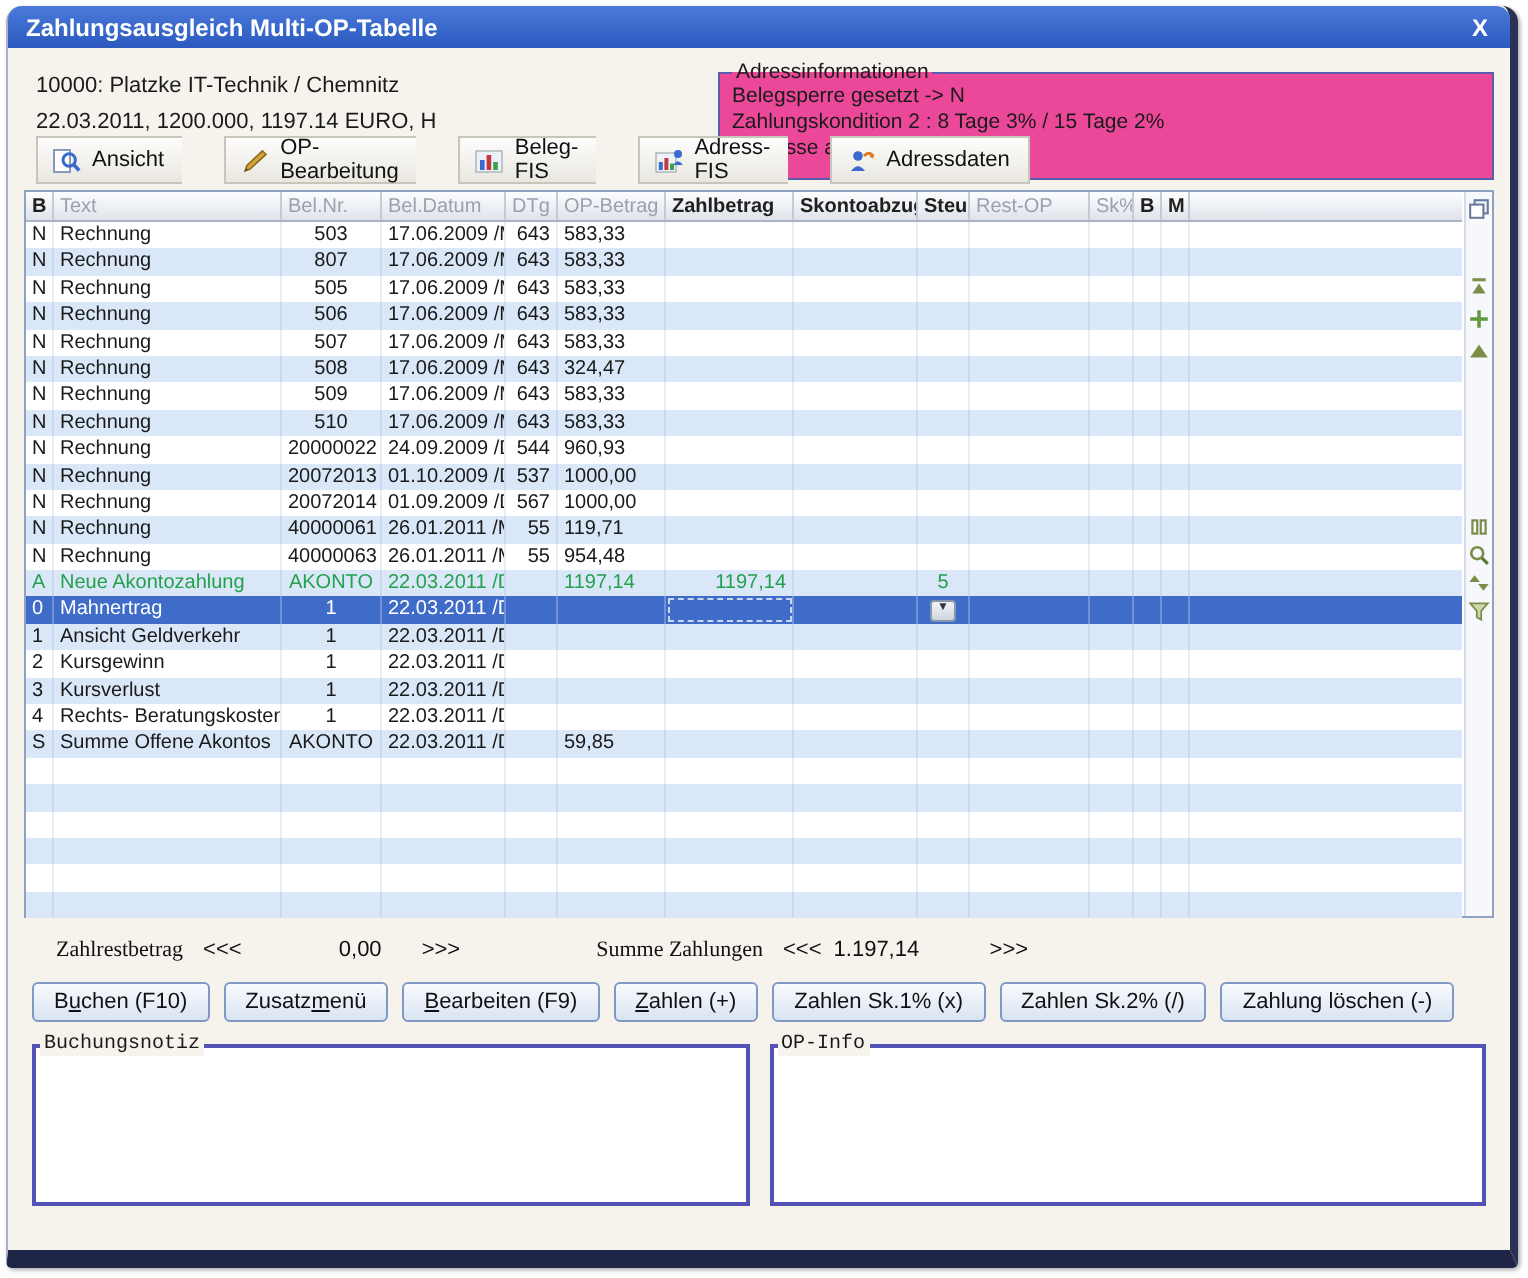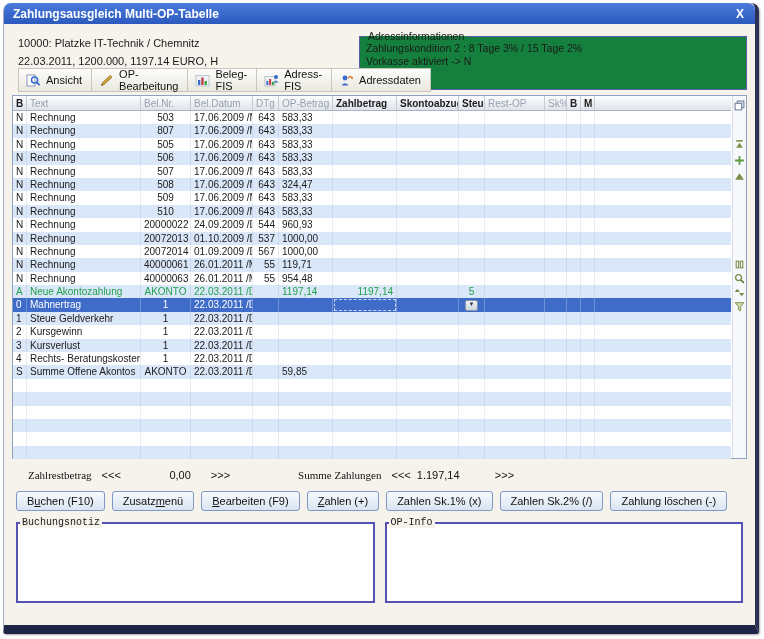--- a/index.html
+++ b/index.html
@@ -16,28 +16,28 @@
     border-radius:7px 7px 0 0; display:flex; align-items:center; padding:0 9px;
     color:#fff; font-size:12px; font-weight:bold; }
   .close { margin-left:auto; font-size:12px; font-weight:bold; cursor:pointer; padding:0 2px; }
 
   .content { height:calc(100% - 21px); padding:4px 8px 0 8px; overflow:hidden; }
 
   .top { display:flex; margin-bottom:3px; }
   .left-col { flex:1; position:relative; height:64px;text-decoration:underline; }
   .custline1 { position:absolute; left:6px; top:9px; font-size:11px; color:#1a1a1a; }
   .custline2 { position:absolute; left:6px; top:27px; font-size:11px; color:#1a1a1a; }
-  .tabs { position:absolute; left:6px; bottom:0; display:flex; }
+  .tabs { position:absolute; left:6px; bottom:0; display:flex;gap:21px; }
   .tab { display:flex; align-items:center; gap:5px; padding:3px 9px 3px 7px;
     background:linear-gradient(#fdfdfc,#e9e7df); border:1px solid #c9c5ba;
     border-right:none; font-size:11px; color:#111; cursor:pointer; height:24px; }
   .tab:last-child { border-right:1px solid #c9c5ba; }
   .tab .ticon { display:inline-flex; width:15px; height:13px; }
 
-  fieldset.addr { width:388px; border:1px solid #5b5bb0; background:#15803d;
+  fieldset.addr { width:388px; border:1px solid #5b5bb0; background:#ec4899;
     padding:0 6px 3px 6px; margin-top:2px; height:60px; }
   fieldset.addr legend { font-size:10.5px; color:#1a1a1a; padding:0 2px; }
   .addr-line { font-size:10.5px; line-height:13px; color:#1a1a1a; }
 
   
   .grid { position:relative; margin-top:2px; border:1px solid #8fa3c0; background:#fff;
     height:364px; padding-right:15px; }
   .gside { position:absolute; top:0; right:0; width:14px; height:100%;
     background:#f6f8fb; border-left:1px solid #d5dce6; }
   .sideicon { position:absolute; left:1px; width:12px; height:12px; cursor:pointer; }
@@ -163,20 +163,21 @@
                     <path d="M13.9 2.8 L13.6 5.2 L11.6 4.2 Z" fill="#e07820"></path>
                   </svg>
                 </span>
                 <span>Adressdaten</span>
               </div>
             </div>
         </div>
         <fieldset class="addr">
           <legend>Adressinformationen</legend>
           <div id="addr-lines">
+              <div class="addr-line">Belegsperre gesetzt -&gt; N</div>
               <div class="addr-line">Zahlungskondition  2 : 8 Tage 3% / 15 Tage 2%</div>
               <div class="addr-line">Vorkasse aktiviert -&gt; N</div>
             </div>
         </fieldset>
       </div>
 
       <div class="grid">
         <div class="ghead" id="ghead">
             <div class="cell c-b">B</div>
             <div class="cell c-text">Text</div>
@@ -431,21 +432,21 @@
                 <span class="steue-dd">▼</span>
               </div>
               <div class="cell c-rest"></div>
               <div class="cell c-sk"></div>
               <div class="cell c-b2"></div>
               <div class="cell c-m"></div>
               <div class="cell c-fill"></div>
             </div>
             <div class="row alt">
               <div class="cell c-b">1</div>
-              <div class="cell c-text">Steue Geldverkehr</div>
+              <div class="cell c-text">Ansicht Geldverkehr</div>
               <div class="cell c-belnr">1</div>
               <div class="cell c-beldatum">22.03.2011 /Di</div>
               <div class="cell c-dtg"></div>
               <div class="cell c-op"></div>
               <div class="cell c-zahl"></div>
               <div class="cell c-skonto"></div>
               <div class="cell c-steue"></div>
               <div class="cell c-rest"></div>
               <div class="cell c-sk"></div>
               <div class="cell c-b2"></div>

